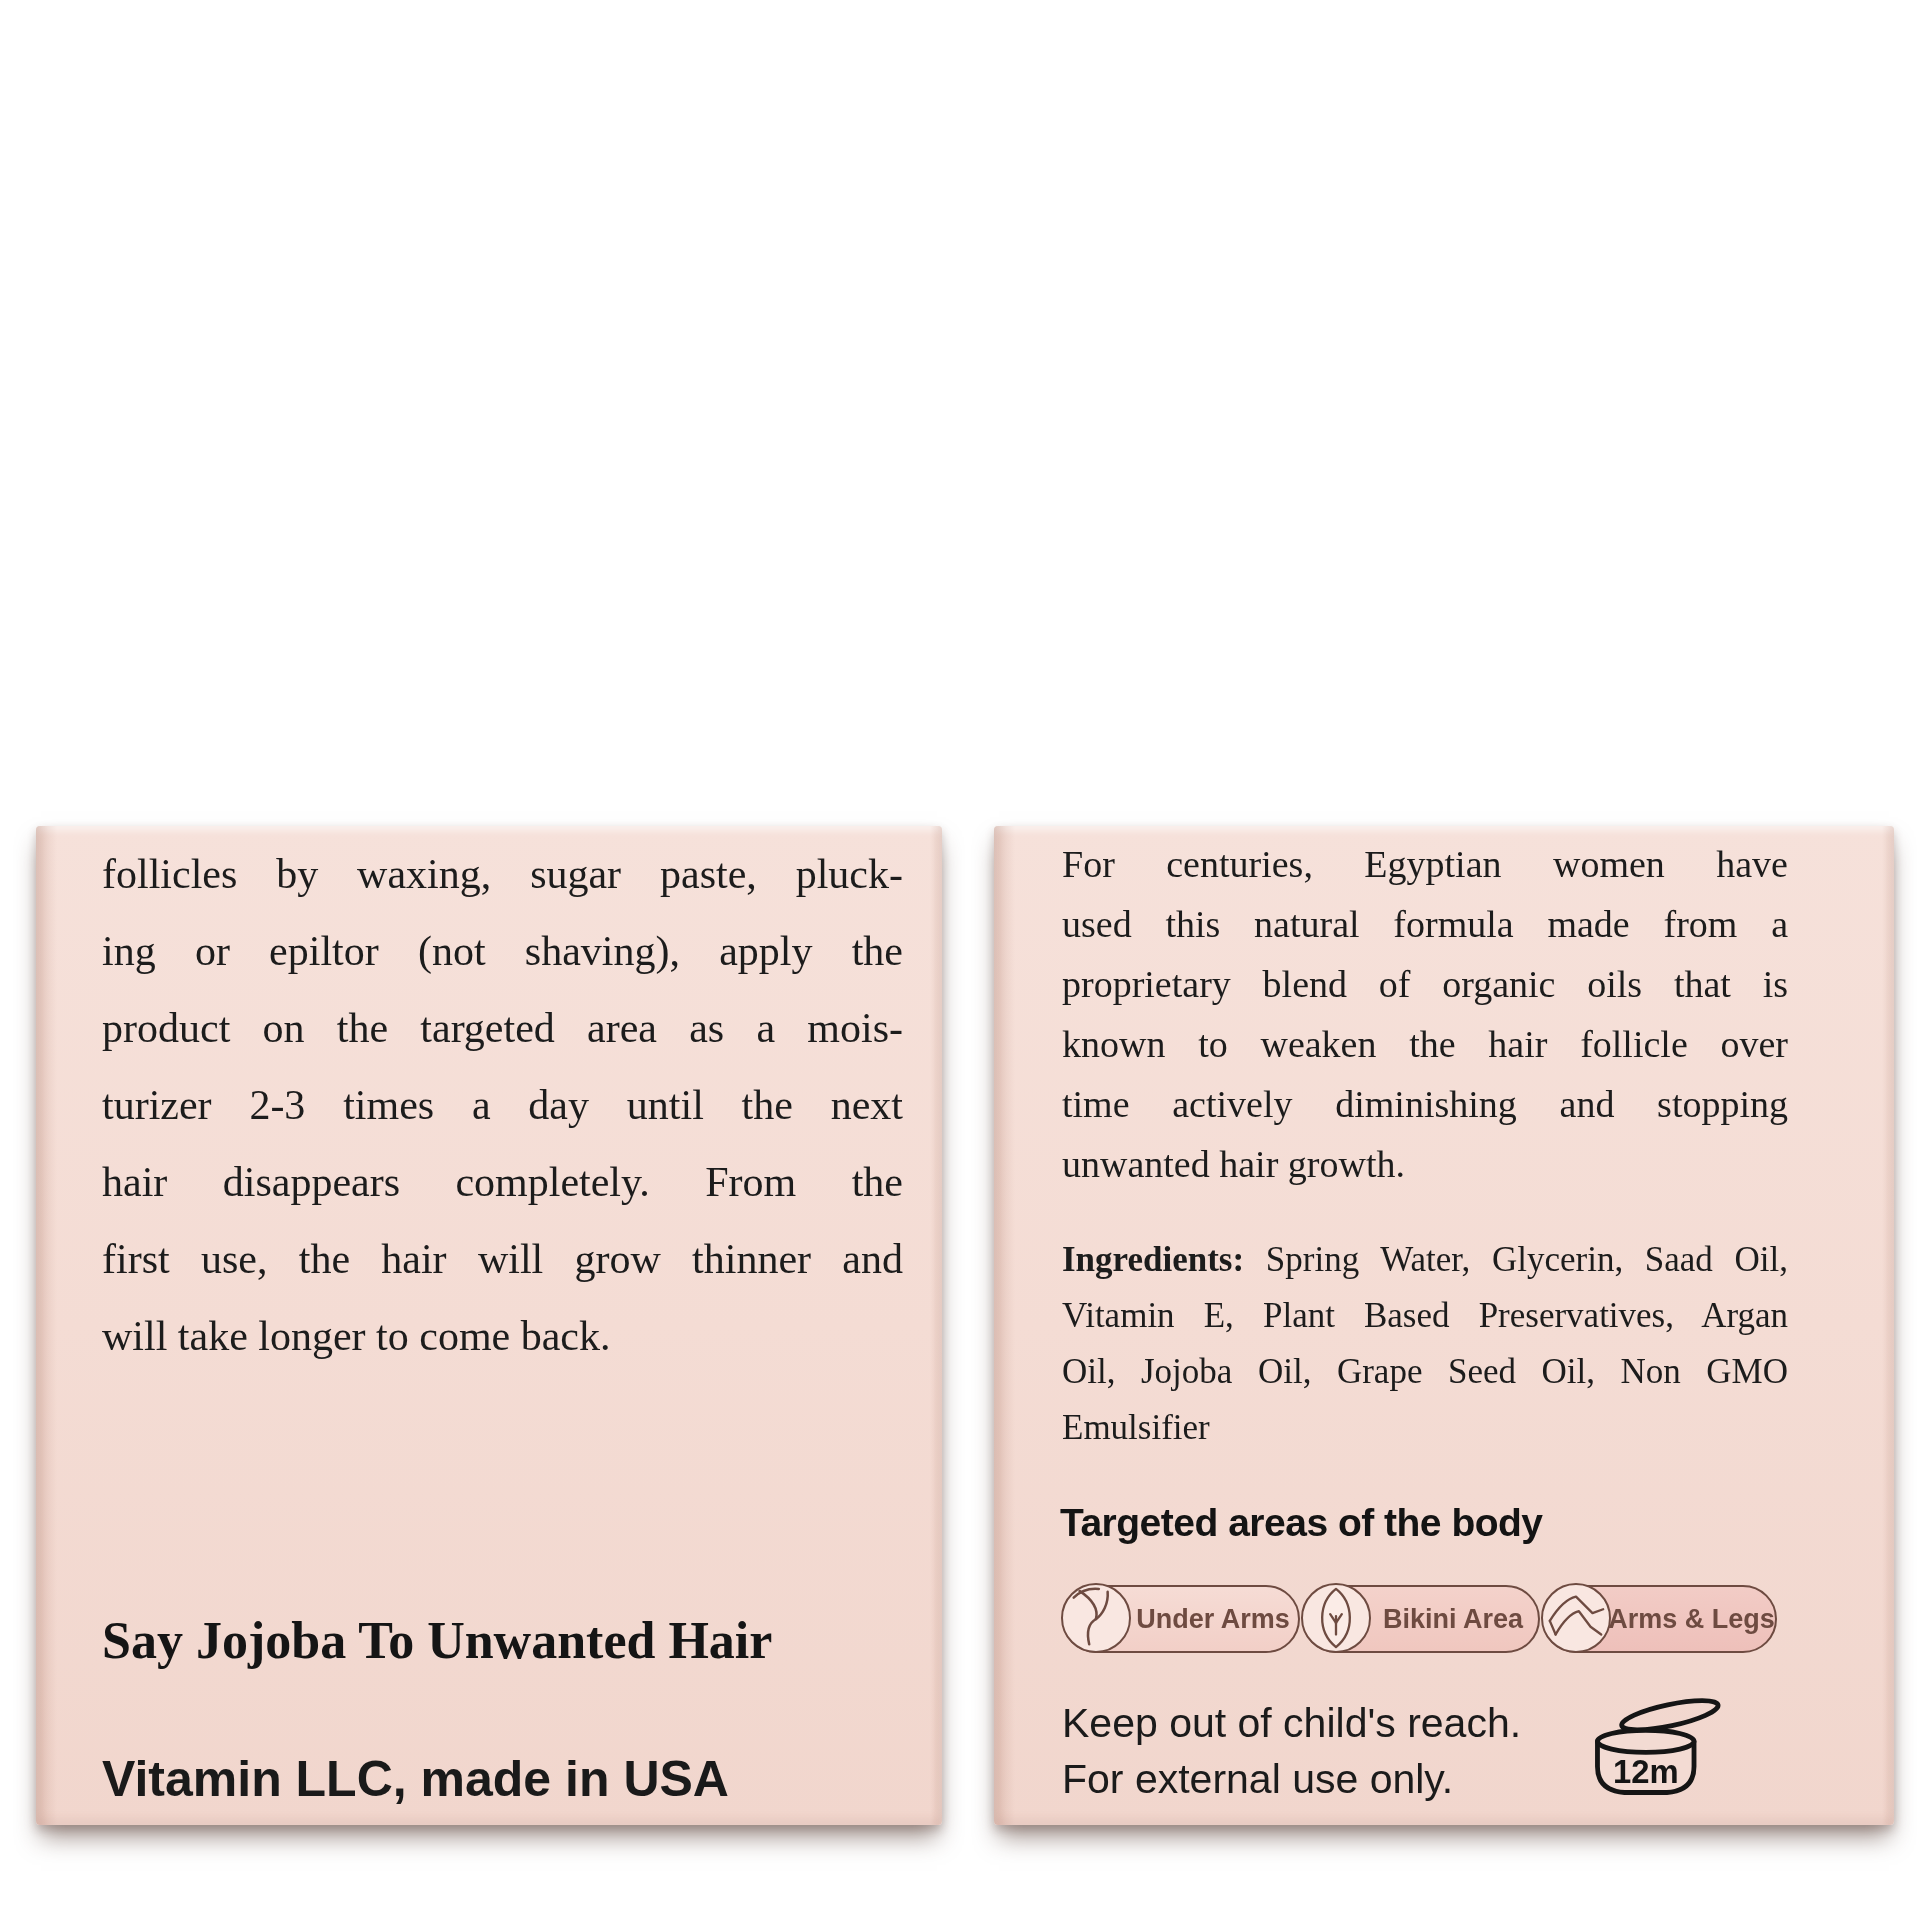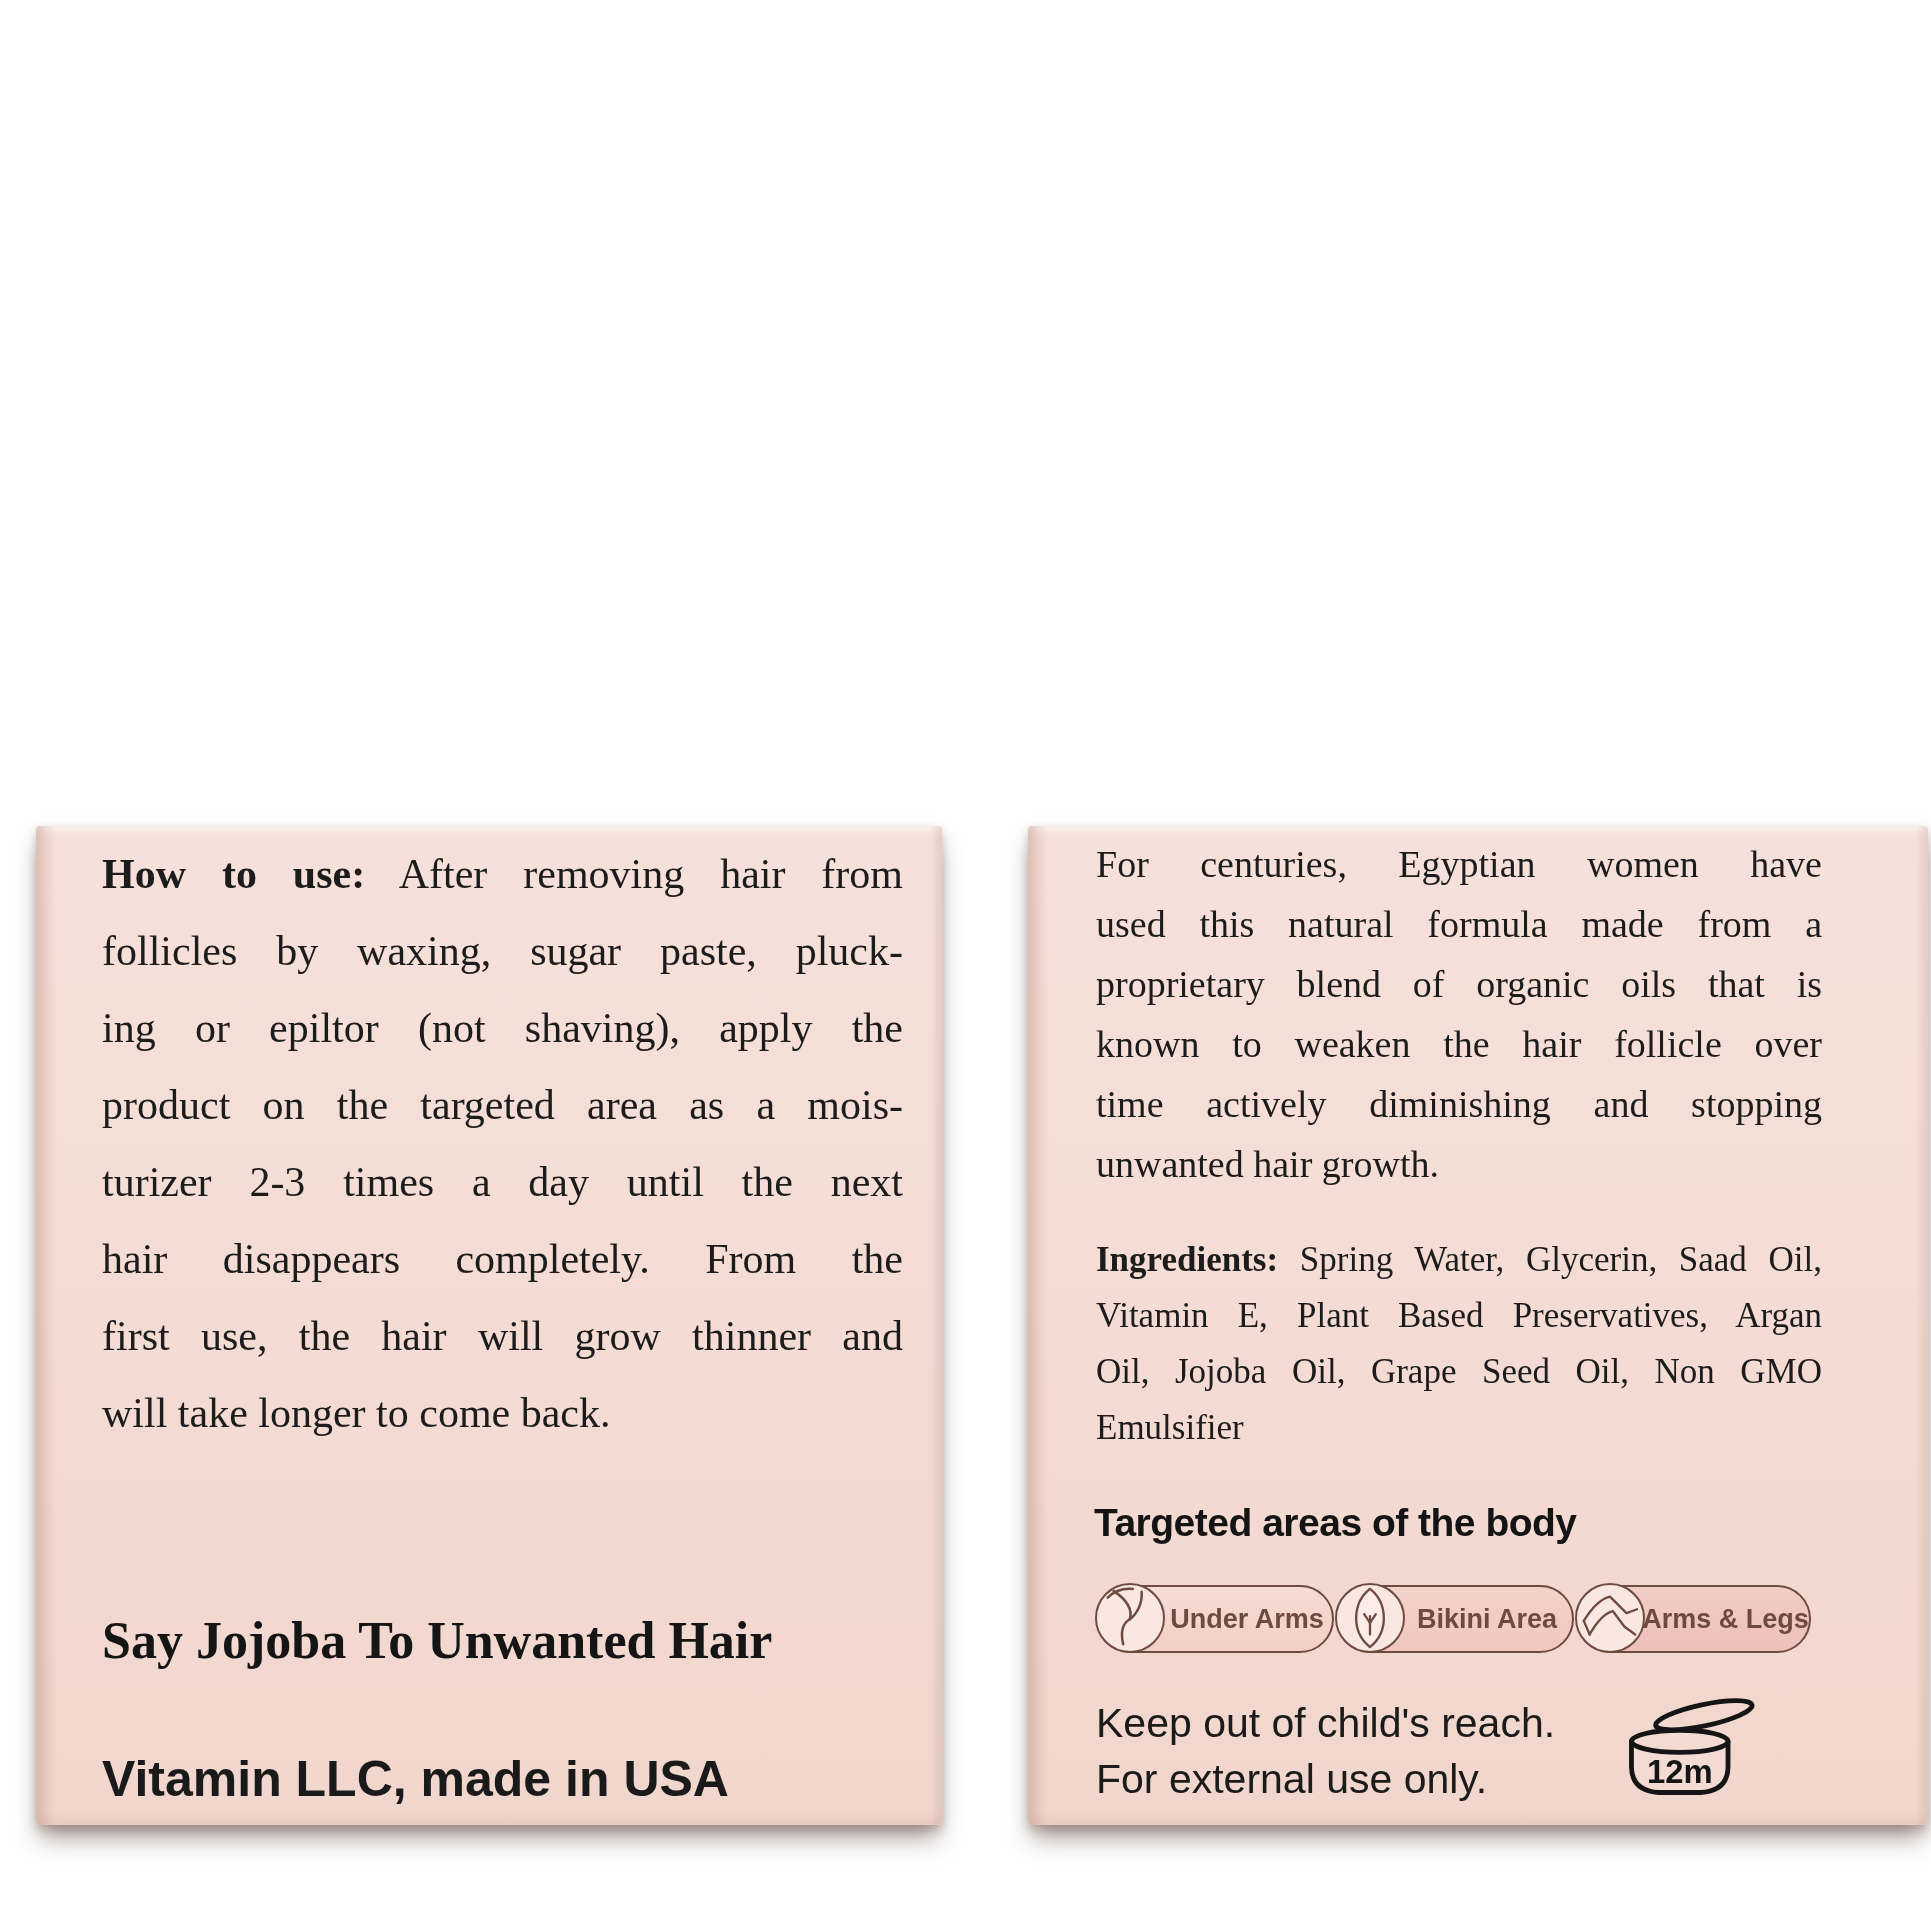--- a/index.html
+++ b/index.html
@@ -9,21 +9,21 @@
   
   .panel{position:absolute;top:826px;height:999px;border-radius:3.9px;
          background:linear-gradient(180deg,#f6e1da 0%,#f4dcd4 50%,#f1d6cd 100%);
          box-shadow:0 15.4px 23px -3.9px rgba(75,45,35,0.50), 0 4.8px 9.7px rgba(75,45,35,0.22),
                     inset 0 4.8px 7.7px rgba(255,255,255,0.55), inset 0 -5.8px 9.7px rgba(150,90,75,0.10);}
   .panel::before{content:"";position:absolute;left:0;top:0;bottom:0;width:21px;border-radius:3.9px 0 0 3.9px;
          background:linear-gradient(90deg,rgba(150,90,70,0.26),rgba(150,90,70,0.08) 60%,rgba(150,90,70,0));}
   .panel::after{content:"";position:absolute;right:0;top:0;bottom:0;width:11.6px;border-radius:0 3.9px 3.9px 0;
          background:linear-gradient(270deg,rgba(150,90,70,0.16),rgba(150,90,70,0));}
   #panel-left{left:36px;width:906px;}
-  #panel-right{left:994px;width:900px;margin-left:34px;}
+  #panel-right{left:994px;width:900px;}
 
   
   .jl{text-align:justify;text-align-last:justify;overflow:hidden;}
   .jl-last{text-align:left;text-align-last:auto;overflow:hidden;}
 
   
   .left-body{position:absolute;left:66px;right:39px;top:9.7px;
              font-size:42px;line-height:77px;color:#1c1c1c;}
   .left-body .jl,.left-body .jl-last{max-height:77px;}
   .left-body b{font-weight:bold;}
@@ -67,21 +67,20 @@
   svg{display:block;}
 </style>
 </head>
 <body>
 
 <div id="canvas">
 
   <section class="panel" id="panel-left">
 
     <div class="left-body">
-      <div class="jl"><b>How to use:</b><span> After removing hair from</span></div>
       <div class="jl">follicles by waxing, sugar paste, pluck-</div>
       <div class="jl">ing or epiltor (not shaving), apply the</div>
       <div class="jl">product on the targeted area as a mois-</div>
       <div class="jl">turizer 2-3 times a day until the next</div>
       <div class="jl">hair disappears completely. From the</div>
       <div class="jl">first use, the hair will grow thinner and</div>
       <div class="jl-last">will take longer to come back.</div>
     </div>
 
     <div class="tagline">Say Jojoba To Unwanted Hair</div>

